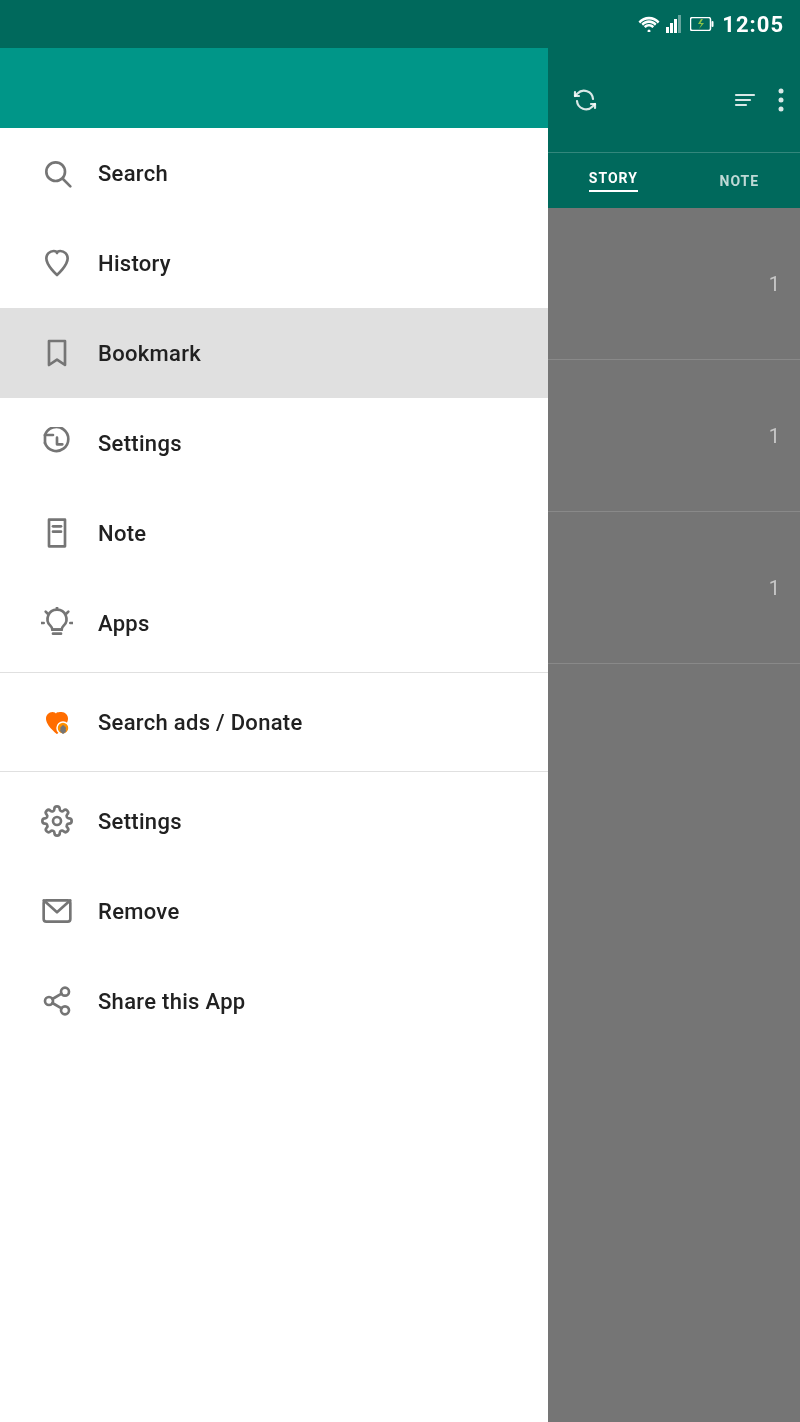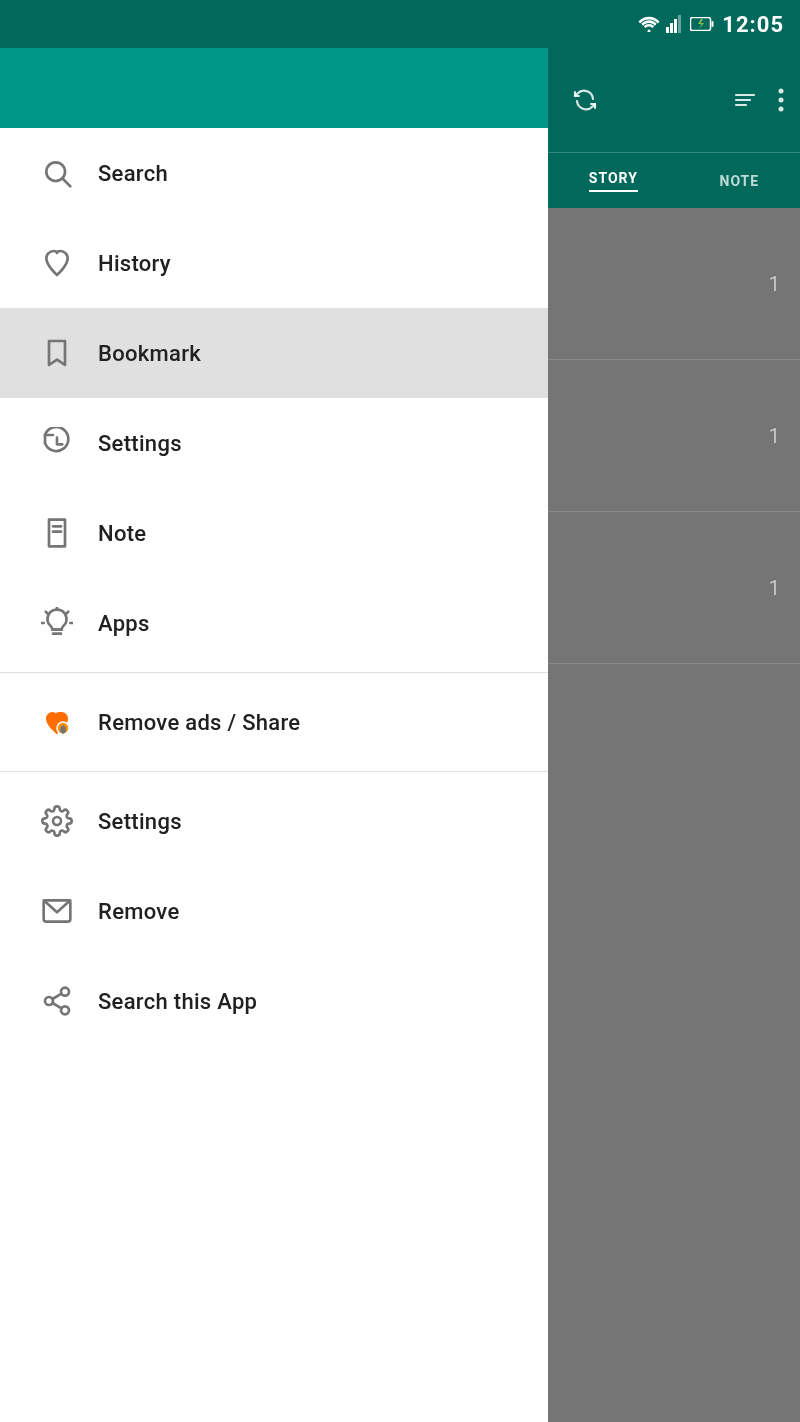--- a/index.html
+++ b/index.html
@@ -308,21 +308,21 @@
 
     <div class="menu-item">
       <div class="menu-icon">
 
         <svg viewBox="0 0 32 32" width="38" height="38">
           <path d="M16 28C16 28 5 20 5 12.5C5 9 7.8 6 11.5 6C13.2 6 14.7 7 15.3 7.7C13.9 6.4 18.8 6 20.5 6C24.2 6 27 9 27 12.5C27 20 16 28 16 28Z" fill="#FF6D00" stroke="none"></path>
           <circle cx="22" cy="22" r="6" fill="#FF8F00" stroke="white" stroke-width="1.5"></circle>
           <text x="22" y="26" text-anchor="middle" fill="white" font-size="8" font-weight="bold">$</text>
         </svg>
       </div>
-      <span class="menu-label">Remove ads / Share</span>
+      <span class="menu-label">Search ads / Donate</span>
     </div>
 
     <div class="divider"></div>
 
     <div class="menu-item">
       <div class="menu-icon">
         <svg viewBox="0 0 24 24">
           <circle cx="12" cy="12" r="3"></circle>
           <path d="M19.4 15a1.65 1.65 0 0 0 .33 1.82l.06.06a2 2 0 0 1-2.83 2.83l-.06-.06a1.65 1.65 0 0 0-1.82-.33 1.65 1.65 0 0 0-1 1.51V21a2 2 0 0 1-4 0v-.09A1.65 1.65 0 0 0 9 19.4a1.65 1.65 0 0 0-1.82.33l-.06.06a2 2 0 0 1-2.83-2.83l.06-.06A1.65 1.65 0 0 0 4.68 15a1.65 1.65 0 0 0-1.51-1H3a2 2 0 0 1 0-4h.09A1.65 1.65 0 0 0 4.6 9a1.65 1.65 0 0 0-.33-1.82l-.06-.06a2 2 0 0 1 2.83-2.83l.06.06A1.65 1.65 0 0 0 9 4.68a1.65 1.65 0 0 0 1-1.51V3a2 2 0 0 1 4 0v.09a1.65 1.65 0 0 0 1 1.51 1.65 1.65 0 0 0 1.82-.33l.06-.06a2 2 0 0 1 2.83 2.83l-.06.06A1.65 1.65 0 0 0 19.4 9a1.65 1.65 0 0 0 1.51 1H21a2 2 0 0 1 0 4h-.09a1.65 1.65 0 0 0-1.51 1Z"></path>
         </svg>
@@ -345,17 +345,17 @@
     <div class="menu-item">
       <div class="menu-icon">
         <svg viewBox="0 0 24 24">
           <circle cx="18" cy="5" r="3"></circle>
           <circle cx="6" cy="12" r="3"></circle>
           <circle cx="18" cy="19" r="3"></circle>
           <line x1="8.59" y1="13.51" x2="15.42" y2="17.49"></line>
           <line x1="15.41" y1="6.51" x2="8.59" y2="10.49"></line>
         </svg>
       </div>
-      <span class="menu-label">Search this App</span>
+      <span class="menu-label">Share this App</span>
     </div>
 
   </div>
 </div>
 
 </body></html>

